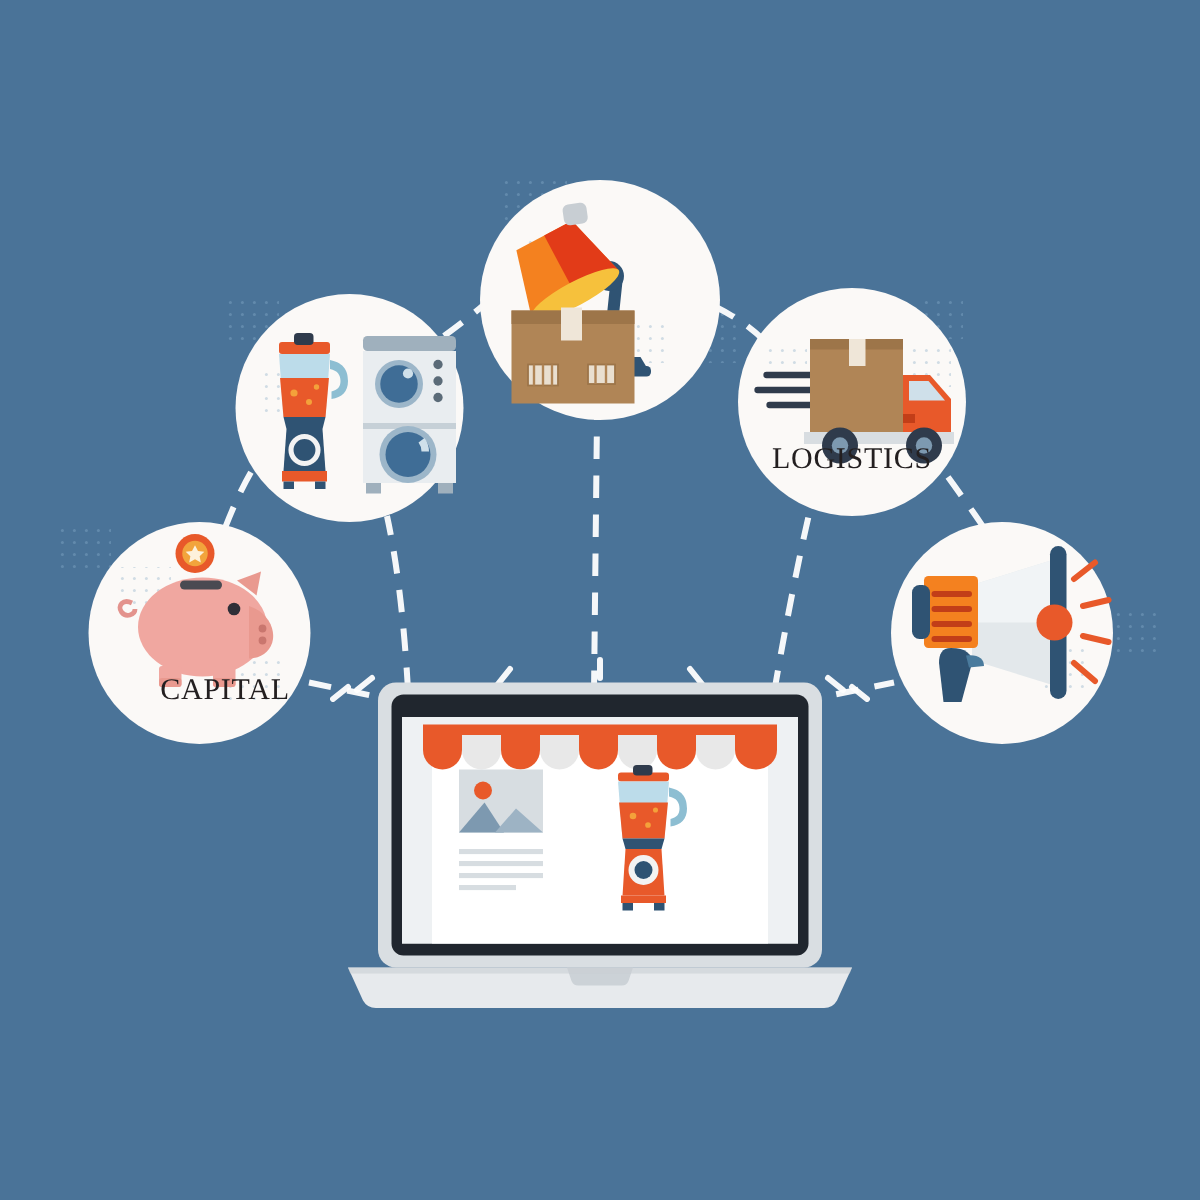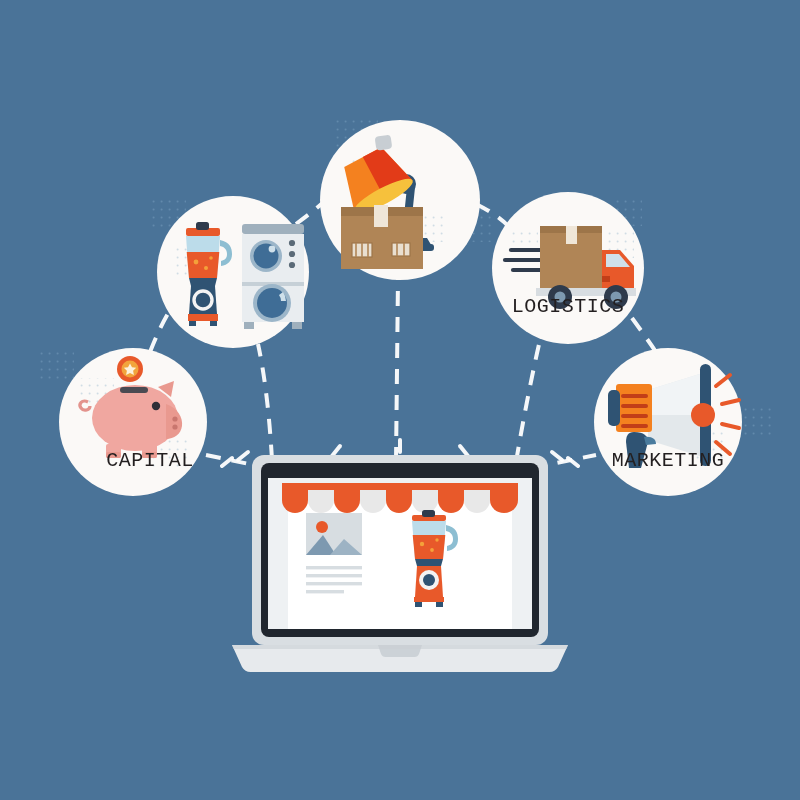--- a/index.html
+++ b/index.html
@@ -19,21 +19,21 @@
   }
   #stage svg.layer {
     position: absolute;
     left: 0;
     top: 0;
     width: 800px;
     height: 800px;
   }
   .node-label {
     position: absolute;
-    font-family: Liberation Mono, monospace;
+    font-family: Liberation Serif, serif;
     font-size: 20px;
     letter-spacing: 0.5px;
     color: #231f20;
     white-space: nowrap;
     transform: translateX(-50%);
     pointer-events: none;
   }
 </style>
 </head>
 <body>
@@ -328,15 +328,14 @@
       <path d="M378 645 h44 l-3 9 a5 5 0 0 1 -5 3 h-28 a5 5 0 0 1 -5 -3 z" fill="#ccd2d7"></path>
       <path d="M232 645 h336 l-1.5 4 h-333 z" fill="#c9ced3" opacity="0.6"></path>
     </g>
 
   </svg>
 
   <div class="node-label" style="left:150px; top:449px;">CAPITAL</div>
 
   <div class="node-label" style="left:568px; top:295px;">LOGISTICS</div>
 
-  <div class="node-label" style="left:668px; top:449px;">MARKETING</div>
 
 </div>
 
 </body></html>

